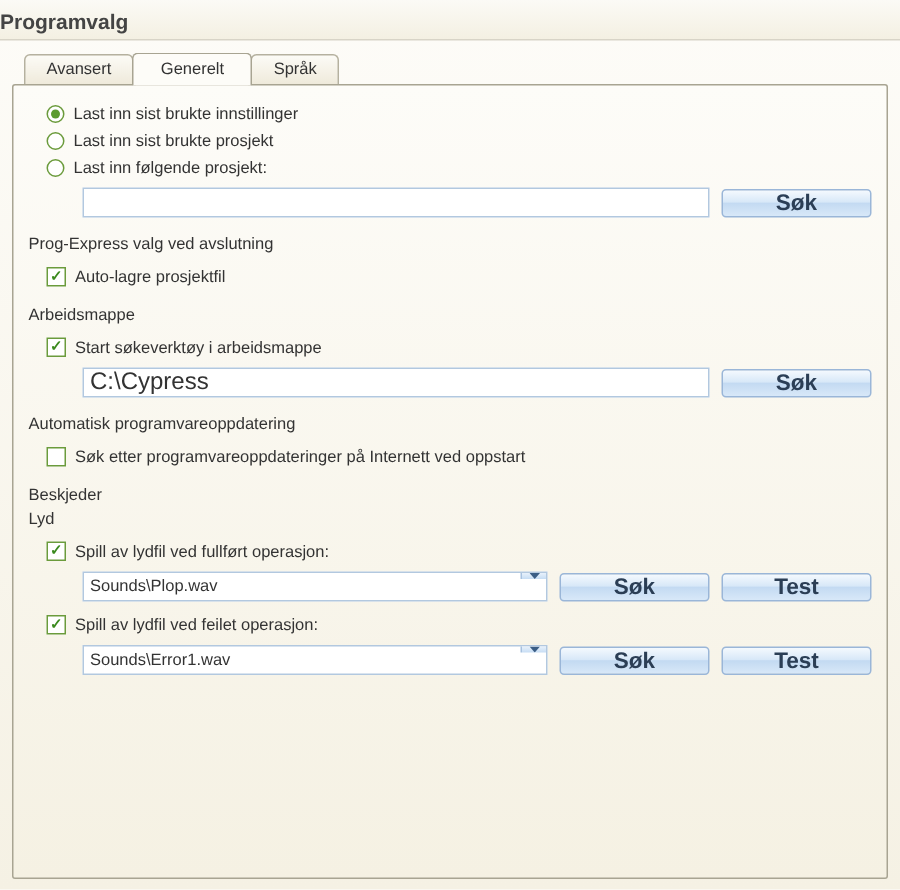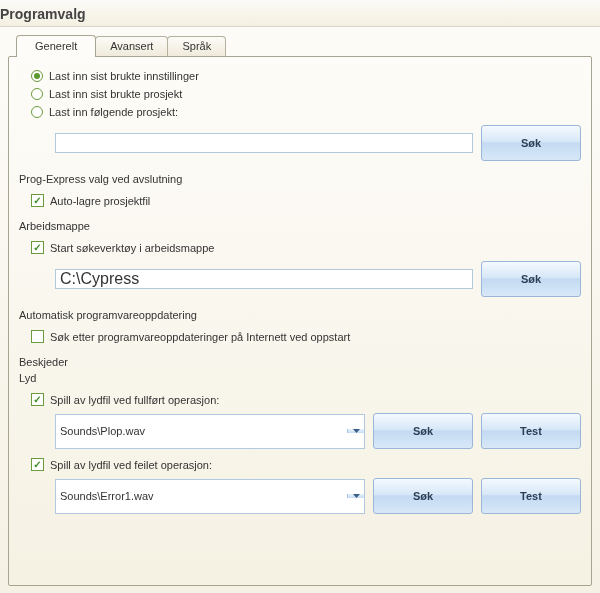--- a/index.html
+++ b/index.html
@@ -118,64 +118,64 @@
   height: 20px;
   border: 1px solid #b2c8df;
   background: #fff;
   padding: 2px 4px;
   font-family: inherit;
   font-size: 16px;
   color: #333;
 }
 .combo {
   flex: 1;
-  height: 35px;
+  height: 20px;
   border: 1px solid #b2c8df;
   background: #fff;
   display: flex;
-  align-items: center;
+  align-items: flex-start;
   font-size: 11px;
   color: #333;
   cursor: pointer;
 }
 .combo-text {
   flex: 1;
   padding: 3px 4px;
 }
 .combo-btn {
   width: 17px;
   background: linear-gradient(to bottom, #e8f1fb, #c6ddf4);
   border-left: 1px solid #a8c2e0;
   display: flex;
   align-items: center;
   justify-content: center;
 }
 .combo-btn svg { display:block }
 .btn {
   min-width: 100px;
-  height: 36px;
+  height: 19px;
   border: 1px solid #9ab6d8;
   border-radius: 3px;
   background: linear-gradient(to bottom, #f4f9fe 0%, #d8e8f8 45%, #c3daf2 50%, #d8e8f8 100%);
   color: #2b3e55;
   font-family: inherit;
-  font-size: 11px;
+  font-size: 15px;
   font-weight: bold;
   cursor: pointer;
 }
 </style>
 </head>
 <body>
 
 <div class="header">Programvalg</div>
 
 <div class="tabs-area">
   <div class="tab-strip">
+    <div class="tab">Avansert</div>
     <div class="tab active">Generelt</div>
-    <div class="tab">Avansert</div>
     <div class="tab">Språk</div>
   </div>
 
   <div class="tab-panel">
 
     <div class="group-content">
       <div class="radio-row">
         <span class="radio checked"></span>
         <span>Last inn sist brukte innstillinger</span>
       </div>

